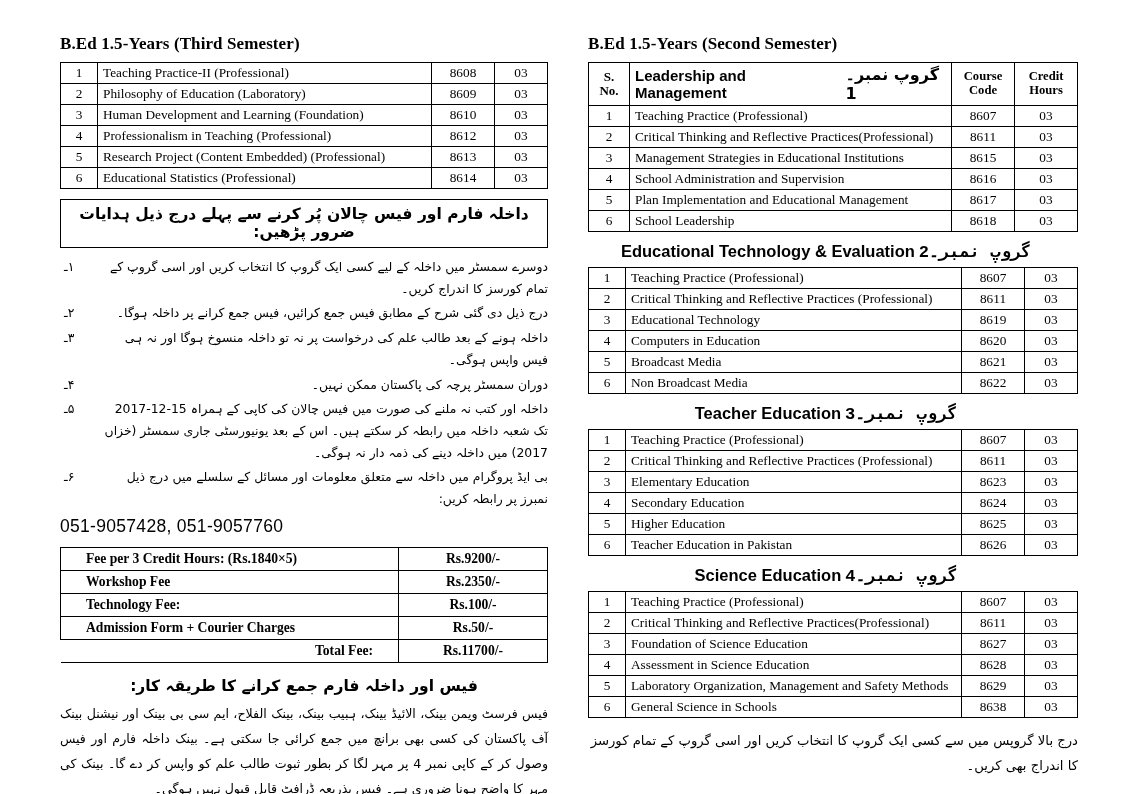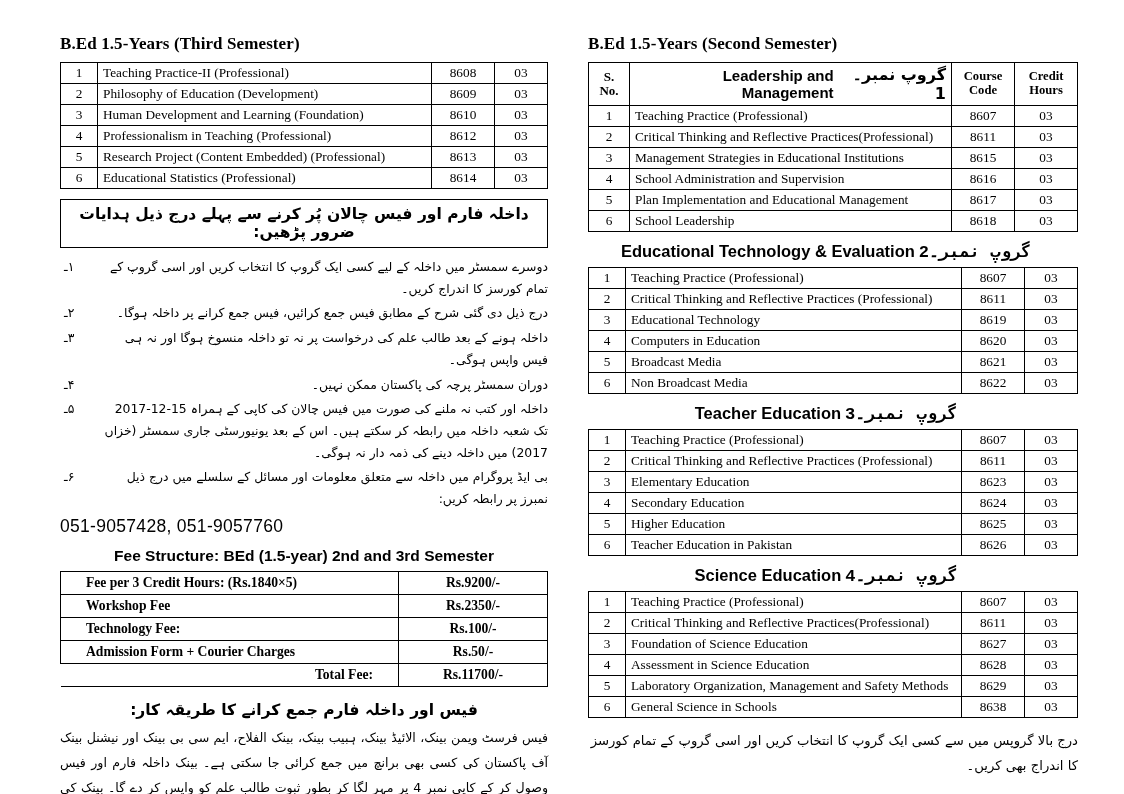--- a/index.html
+++ b/index.html
@@ -157,21 +157,21 @@
     padding: 2px 5px;
     vertical-align: middle;
   }
   th.sn {
     width: 30px;
     text-align: center;
     font-size: 13px;
     line-height: 1.1;
   }
   th.grp {
-    text-align: right;
+    text-align: left;
     font-family: "Liberation Sans", sans-serif;
     font-size: 15px;
     font-weight: bold;
   }
   th.cc, th.ch {
     width: 52px;
     text-align: center;
     font-size: 12.6px;
     line-height: 1.1;
   }
@@ -226,21 +226,21 @@
     <table class="grid">
       <tbody>
         <tr>
           <td class="num">1</td>
           <td>Teaching Practice-II (Professional)</td>
           <td class="code">8608</td>
           <td class="hrs">03</td>
         </tr>
         <tr>
           <td class="num">2</td>
-          <td>Philosophy of Education (Development)</td>
+          <td>Philosophy of Education (Laboratory)</td>
           <td class="code">8609</td>
           <td class="hrs">03</td>
         </tr>
         <tr>
           <td class="num">3</td>
           <td>Human Development and Learning (Foundation)</td>
           <td class="code">8610</td>
           <td class="hrs">03</td>
         </tr>
         <tr>
@@ -288,21 +288,20 @@
         <span class="marker">۵ـ</span>
       </li>
       <li>
         <span class="txt">بی ایڈ پروگرام میں داخلہ سے متعلق معلومات اور مسائل کے سلسلے میں درج ذیل نمبرز پر رابطہ کریں:</span>
         <span class="marker">۶ـ</span>
       </li>
     </ol>
 
     <div class="phones">051-9057428,   051-9057760</div>
 
-    <div class="fee-title">Fee Structure:  BEd (1.5-year) 2nd and 3rd Semester</div>
 
     <table class="fee">
       <tbody>
         <tr>
           <td class="lbl">Fee per 3 Credit Hours: (Rs.1840×5)</td>
           <td class="amt">Rs.9200/-</td>
         </tr>
         <tr>
           <td class="lbl">Workshop Fee</td>
           <td class="amt">Rs.2350/-</td>

